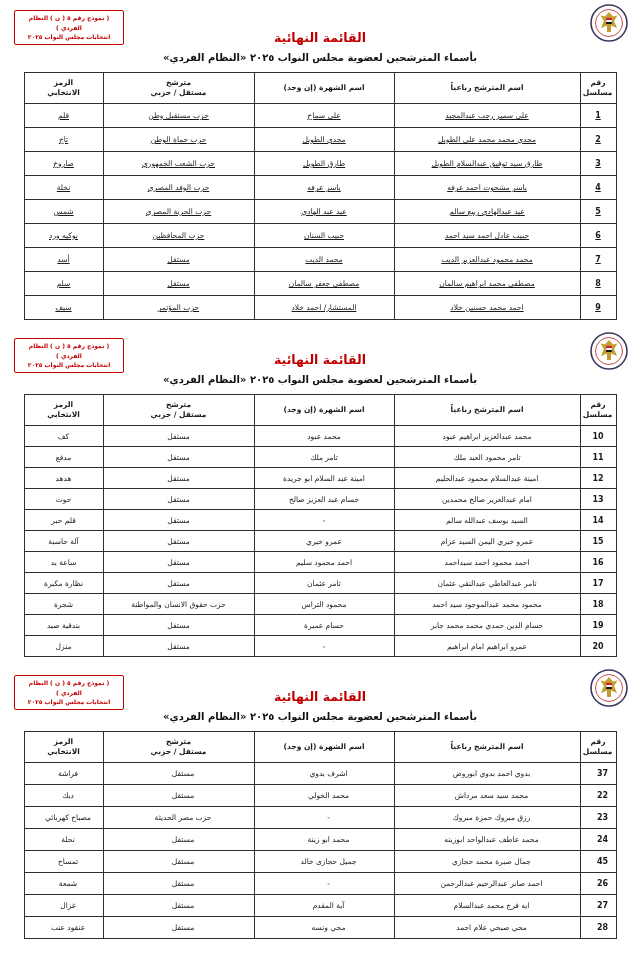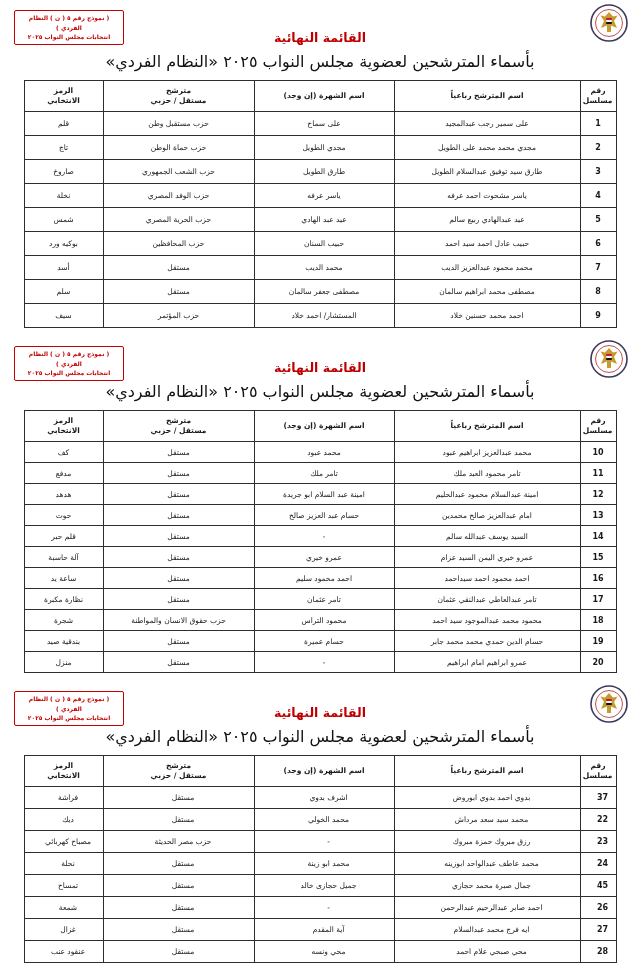--- a/index.html
+++ b/index.html
@@ -15,37 +15,37 @@
     border:1px solid #c40000;border-radius:2px;
     color:#c40000;font-size:6px;line-height:1.6;text-align:center;
     padding:2px 3px;font-weight:bold;
   }
   .logo{position:absolute;top:4px;right:12px;width:38px;height:38px;}
   .sec-head{text-align:center;}
   .main-title{
     margin:0;padding-top:28px;font-size:12.5px;font-weight:bold;color:#c00000;
   }
   .sec2 .main-title,.sec3 .main-title{padding-top:24px;}
-  .subtitle{margin:7px 0 0;font-size:16px;font-weight:normal;color:#111;}
+  .subtitle{margin:7px 0 0;font-size:10px;font-weight:bold;color:#111;}
   .district{margin:6px 0 0;font-size:8.5px;font-weight:bold;color:#111;}
   table{
     width:592px;margin:9px auto 0;border-collapse:collapse;direction:rtl;
     table-layout:fixed;
   }
   th,td{
     border:1px solid #2e2e2e;text-align:center;vertical-align:middle;
     font-size:7.5px;padding:1px 3px;overflow:hidden;
   }
   th{font-weight:bold;white-space:pre-line;height:28px;line-height:1.35;}
   col.c-serial{width:36px;}
   col.c-name{width:186px;}
   col.c-known{width:140px;}
   col.c-party{width:151px;}
   col.c-symbol{width:79px;}
-  .t1 td{height:21px;}
+  .t1 td{height:21px;text-decoration:underline;}
   .t2 td{height:18px;}
   .t3 td{height:19px;padding-left:12px;}
   td[data-name="serial-cell"]{font-weight:bold;font-size:8px;}
   .sec-gap{height:8px;}
 </style>
 </head>
 <body>
 
 <div class="section sec1" data-name="list-page-1">
   <div class="badge" data-name="form-number-badge">

